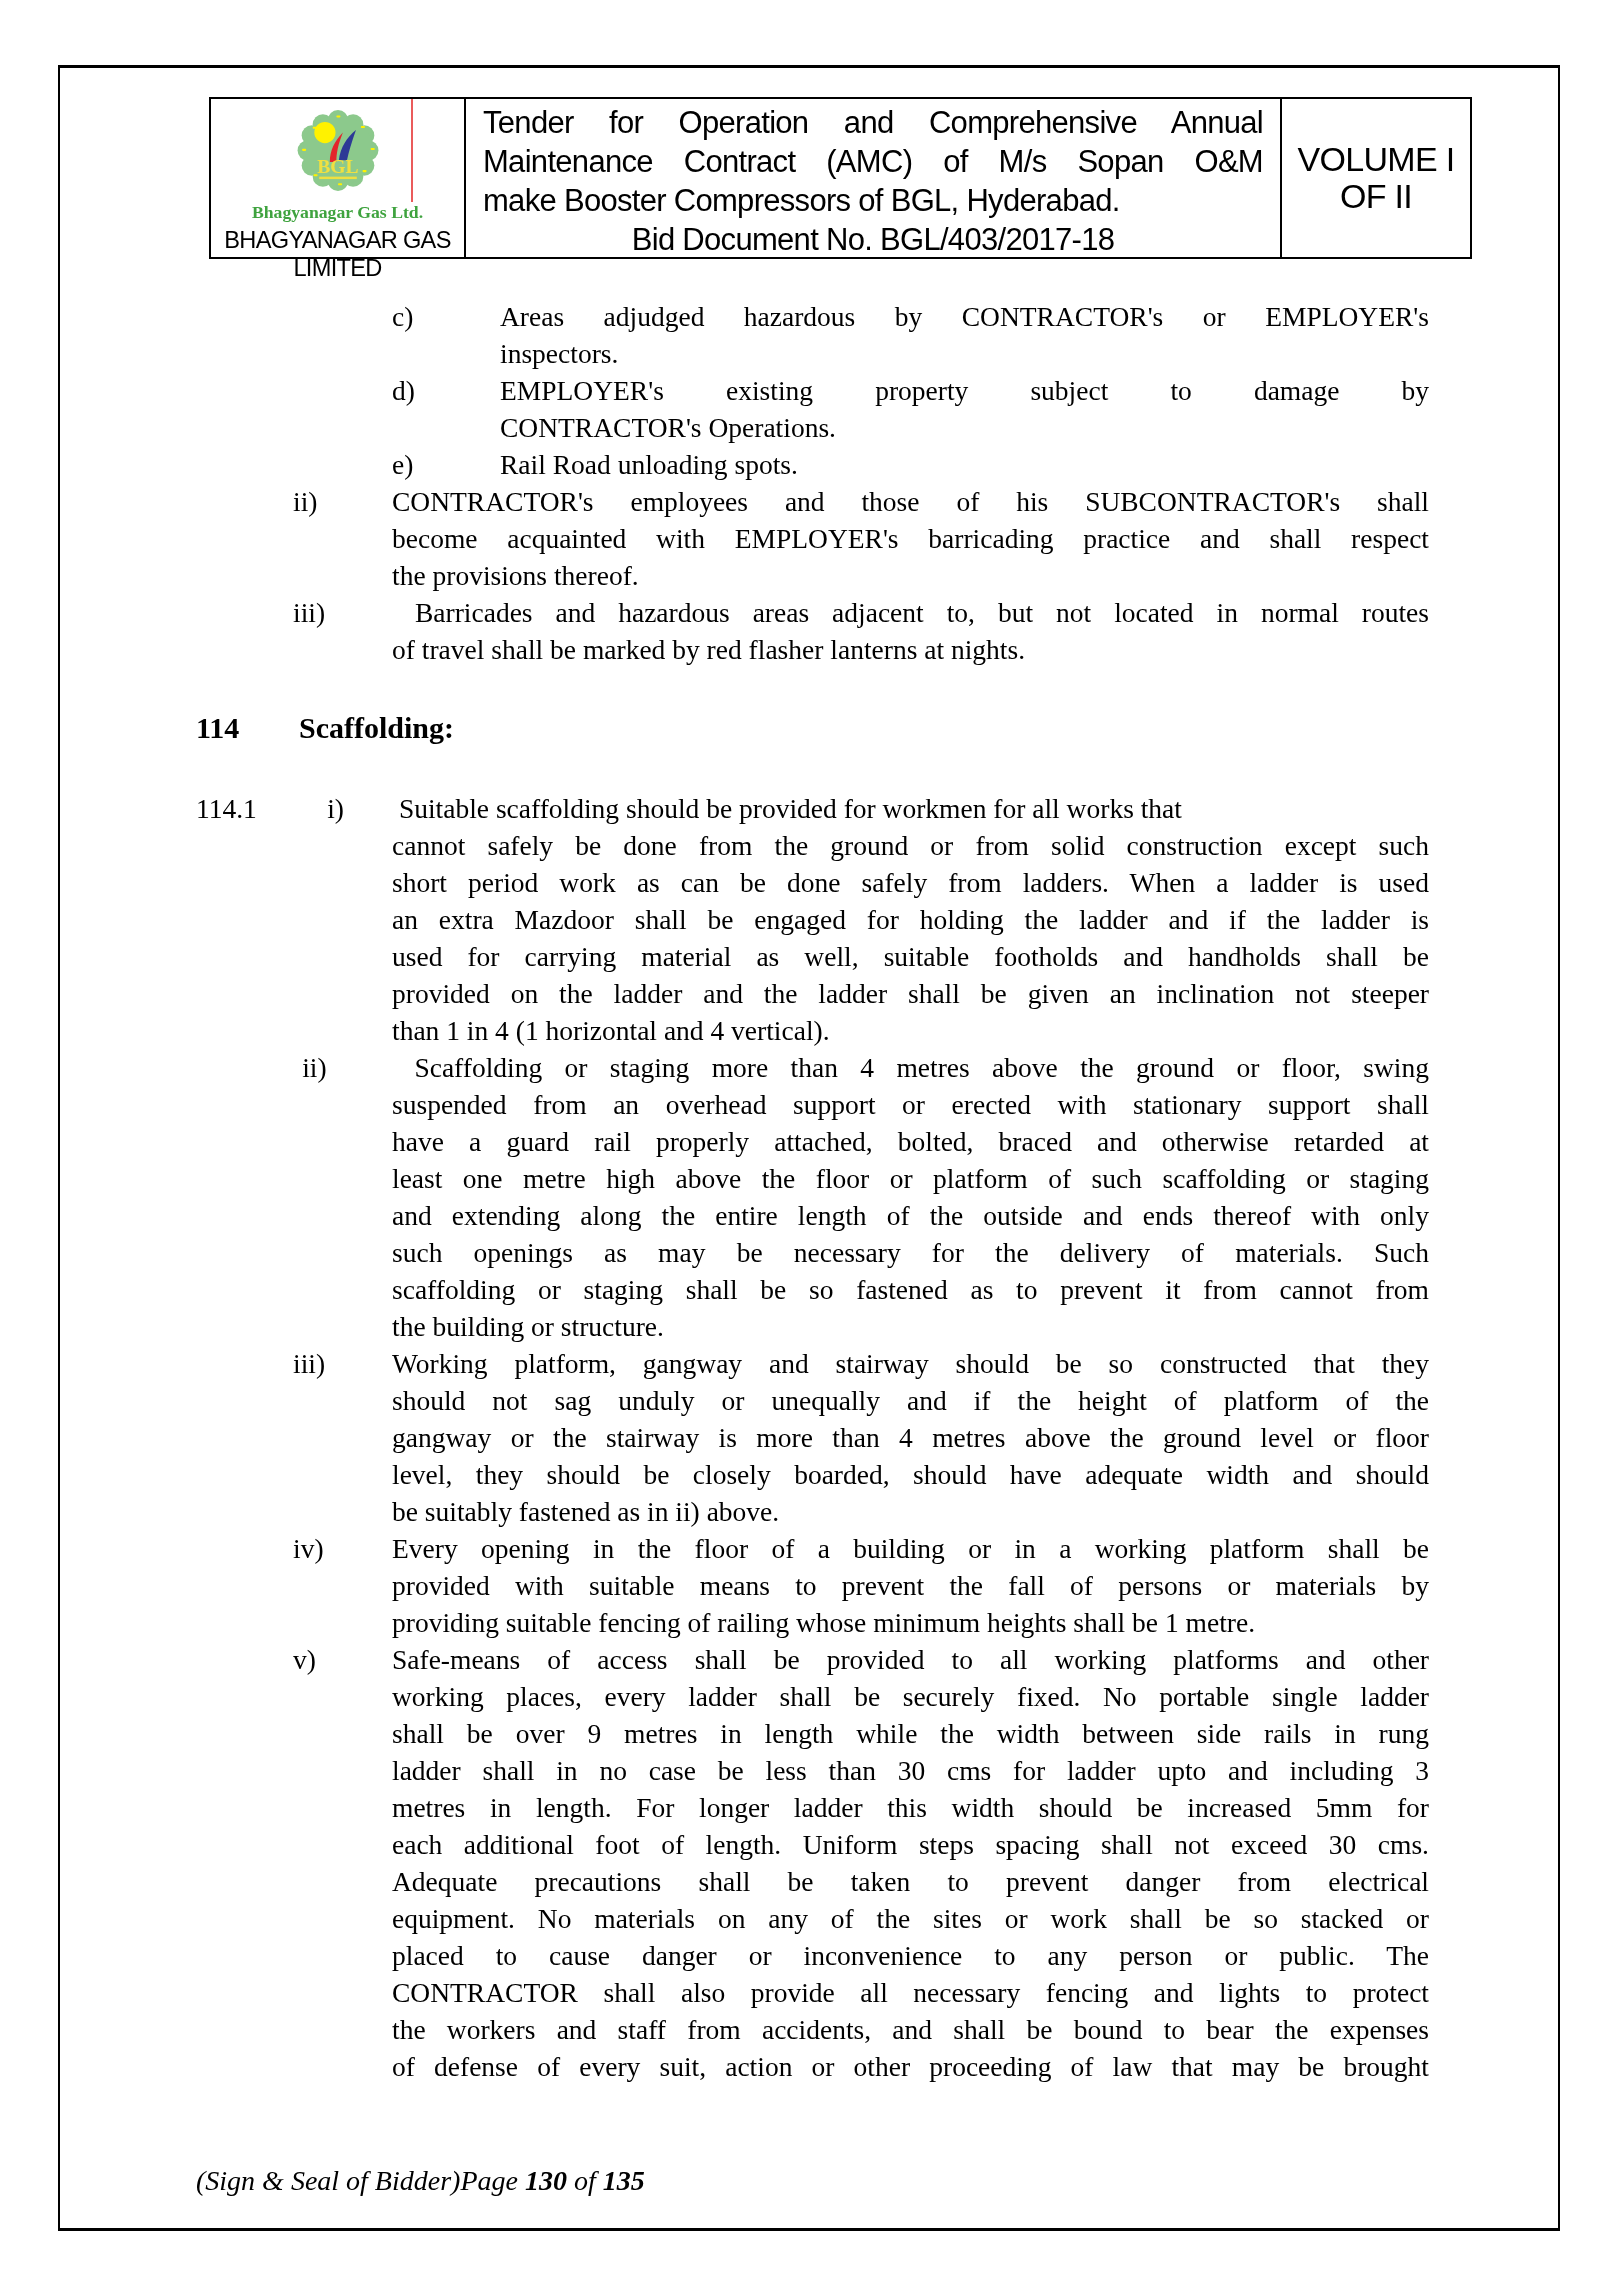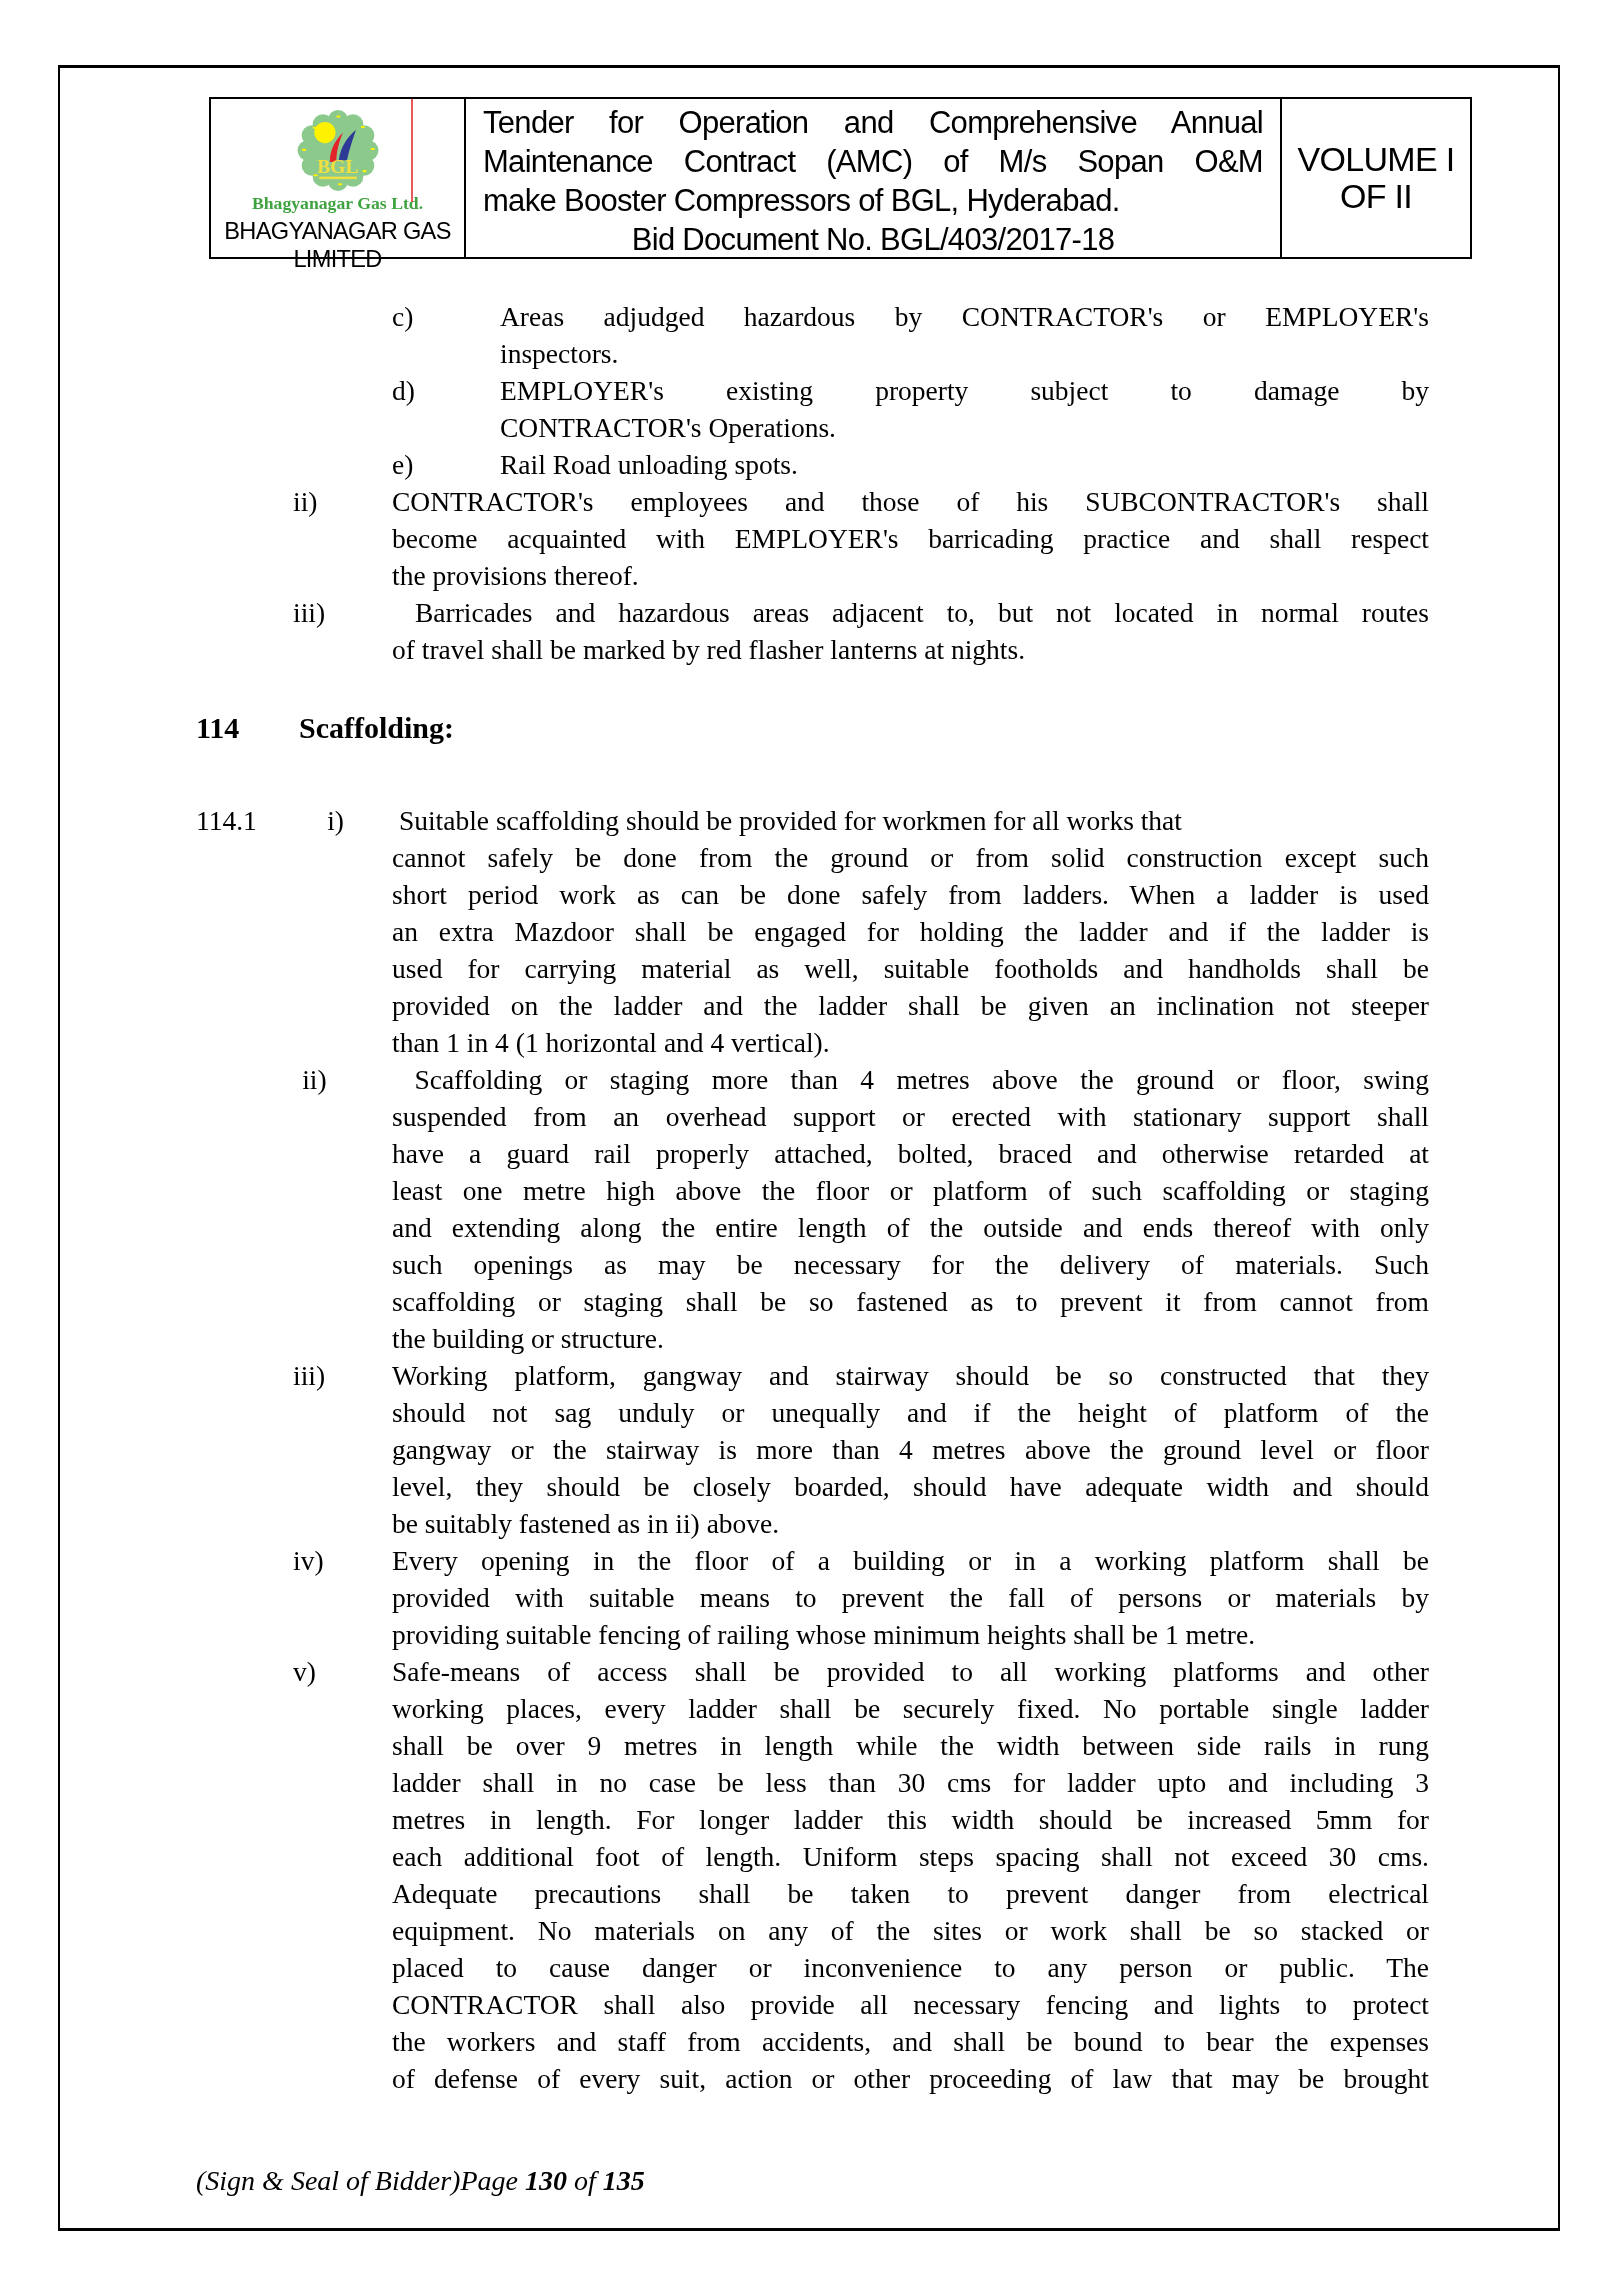--- a/index.html
+++ b/index.html
@@ -17,21 +17,21 @@
   
   .htable {
     position:absolute; left:209px; top:97px; width:1263px; height:162px;
     border:2px solid #000; box-sizing:border-box; display:flex;
     background:#fff;
   }
   .cell { box-sizing:border-box; height:100%; }
   .logo-cell { width:255px; border-right:2px solid #000; position:relative; text-align:center; }
   .redline { position:absolute; top:0; left:200px; width:2px; height:103px; }
   .logo-svg { display:block; margin:9.2px auto 0 auto; }
-  .caption { font-size:17.7px; font-weight:bold; line-height:18.3px; margin-top:1px;
+  .caption { font-size:17.7px; font-weight:bold; line-height:18.3px; margin-top:10px;
              font-family:"Liberation Serif", serif; }
   .company { font-family:"Liberation Sans", sans-serif; font-size:23.6px; line-height:28px;
              color:#000; margin-top:4.6px; letter-spacing:-0.7px; }
   .title-cell { flex:1; border-right:2px solid #000; padding:3.9px 17px 0 17px;
                 font-family:"Liberation Sans", sans-serif; font-size:31px; line-height:39px;
                 letter-spacing:-0.7px; }
   .tl { display:block; }
   .jt { text-align:justify; text-align-last:justify; }
   .ct { text-align:center; }
   .vol-cell { width:188px; display:flex; flex-direction:column; justify-content:center;
@@ -44,21 +44,21 @@
   .sp1 { width:97px; flex:none; }
   .sp2 { width:196px; flex:none; }
   .lab { width:97px; flex:none; }
   .mk  { width:99px; flex:none; box-sizing:border-box; }
   .mk2 { width:108px; flex:none; }
   .mkr { text-align:right; padding-right:48px; }
   .p14 { padding-left:9.2px; }
   .txt { flex:1; min-width:0; }
   .ln  { display:block; }
   .jl  { text-align:justify; text-align-last:justify; }
-  .heading { margin:41px 0 56px 0; font-weight:bold; font-size:30px;align-items:center; }
+  .heading { margin:41px 0 44px 0; font-weight:bold; font-size:30px;align-items:center; }
   .hnum { width:103px; flex:none; }
   
   .footer { position:absolute; left:196px; top:2165px; width:1277px;
             display:flex; justify-content:flex-start; font-size:28px;font-style:italic; }
   .pg b { font-weight:bold; }
 </style>
 </head>
 <body>
 
 <div class="page">

